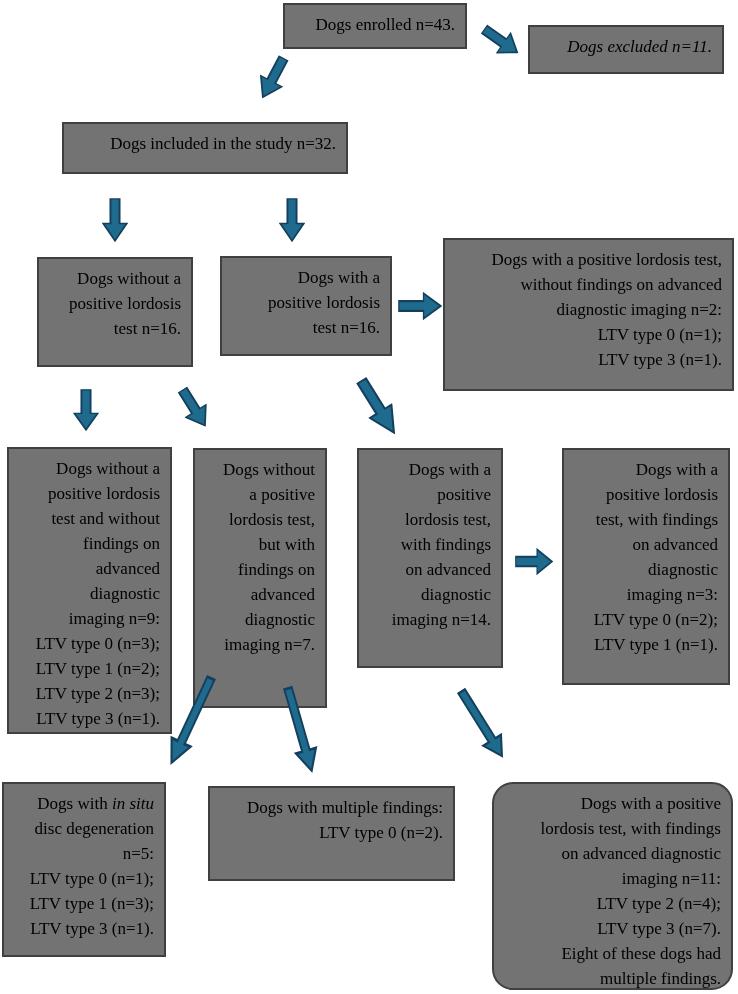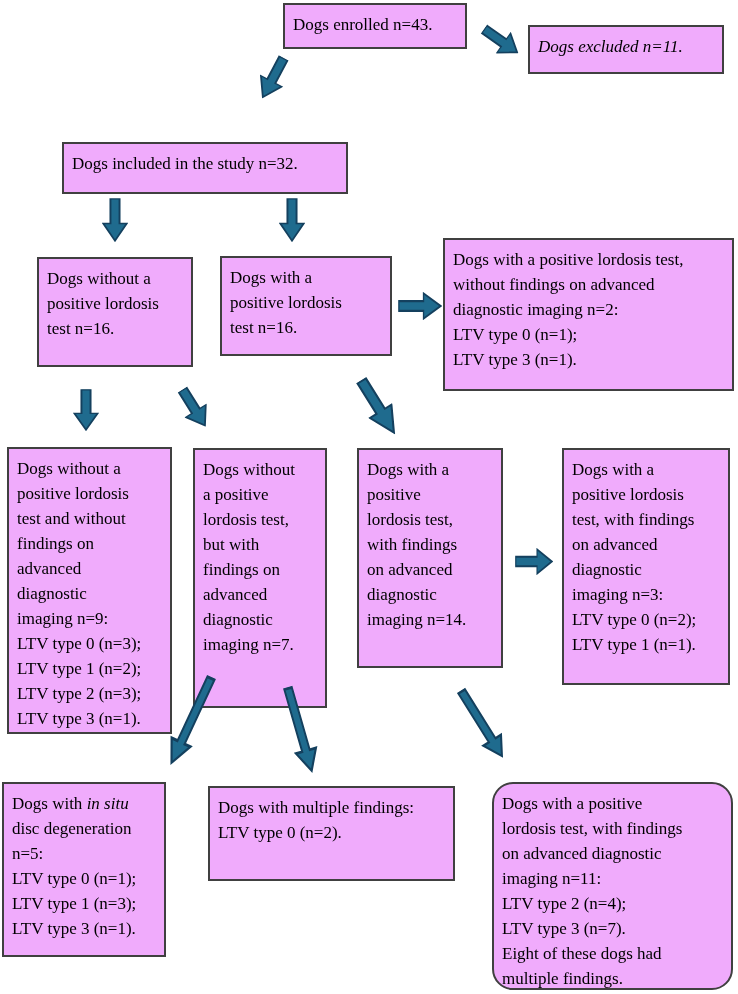--- a/index.html
+++ b/index.html
@@ -17,31 +17,32 @@
     font-family:"Liberation Serif","DejaVu Serif",serif;
     font-size:17px;
     line-height:25px;
     color:var(--text-color);
     overflow:hidden;
   }
   .fbox{
     position:absolute;
     box-sizing:border-box;
     border:2px solid var(--box-border);
-    background:#f0abfc;
+    background:#737373;
     padding:7px 10px 5px 8px;
     white-space:pre-line;
+    text-align:right;
   }
   .it{font-style:italic;}
   .arrow{position:absolute;}
   .arrow svg{display:block;width:100%;height:100%;}
   
   .b-enrolled {left:283px;top:3px;  width:184px;height:46px;}
   .b-excluded {left:528px;top:25px; width:196px;height:49px;font-style:italic;}
-  .b-included {left:62px; top:142px;width:286px;height:52px;}
+  .b-included {left:62px; top:122px;width:286px;height:52px;}
   .b-without  {left:37px; top:257px;width:156px;height:110px;}
   .b-with     {left:220px;top:256px;width:172px;height:100px;}
   .b-posnoimg {left:443px;top:238px;width:291px;height:153px;}
   .b-a        {left:7px;  top:447px;width:165px;height:287px;}
   .b-b        {left:193px;top:448px;width:134px;height:260px;}
   .b-c        {left:357px;top:448px;width:146px;height:220px;}
   .b-d        {left:562px;top:448px;width:168px;height:237px;}
   .b-e        {left:2px;  top:782px;width:164px;height:175px;}
   .b-f        {left:208px;top:786px;width:247px;height:95px;}
   .b-g        {left:492px;top:782px;width:241px;height:208px;border-radius:21px;}

